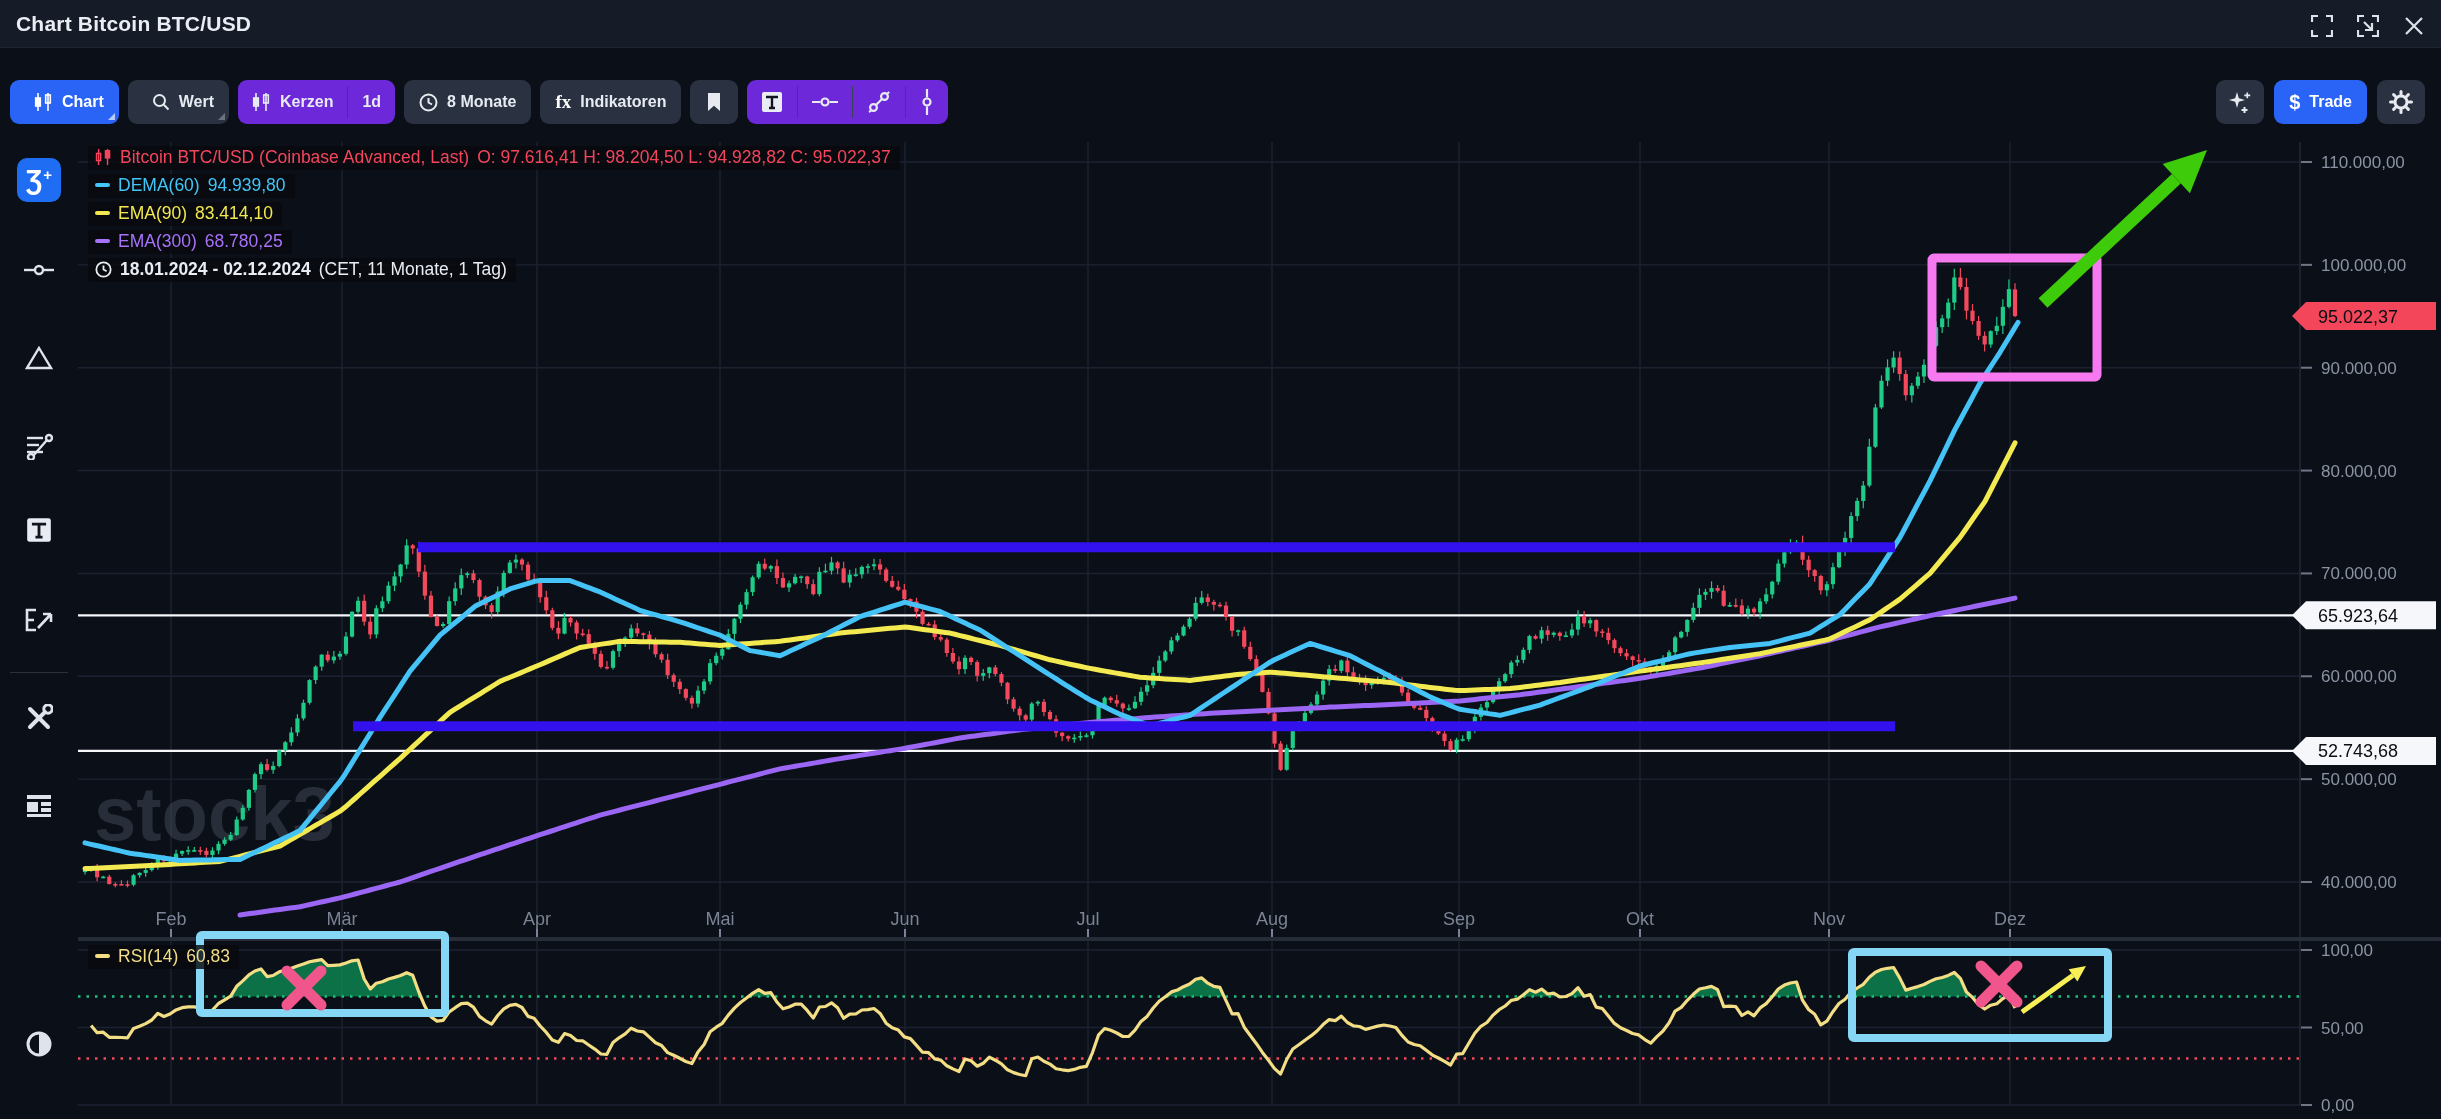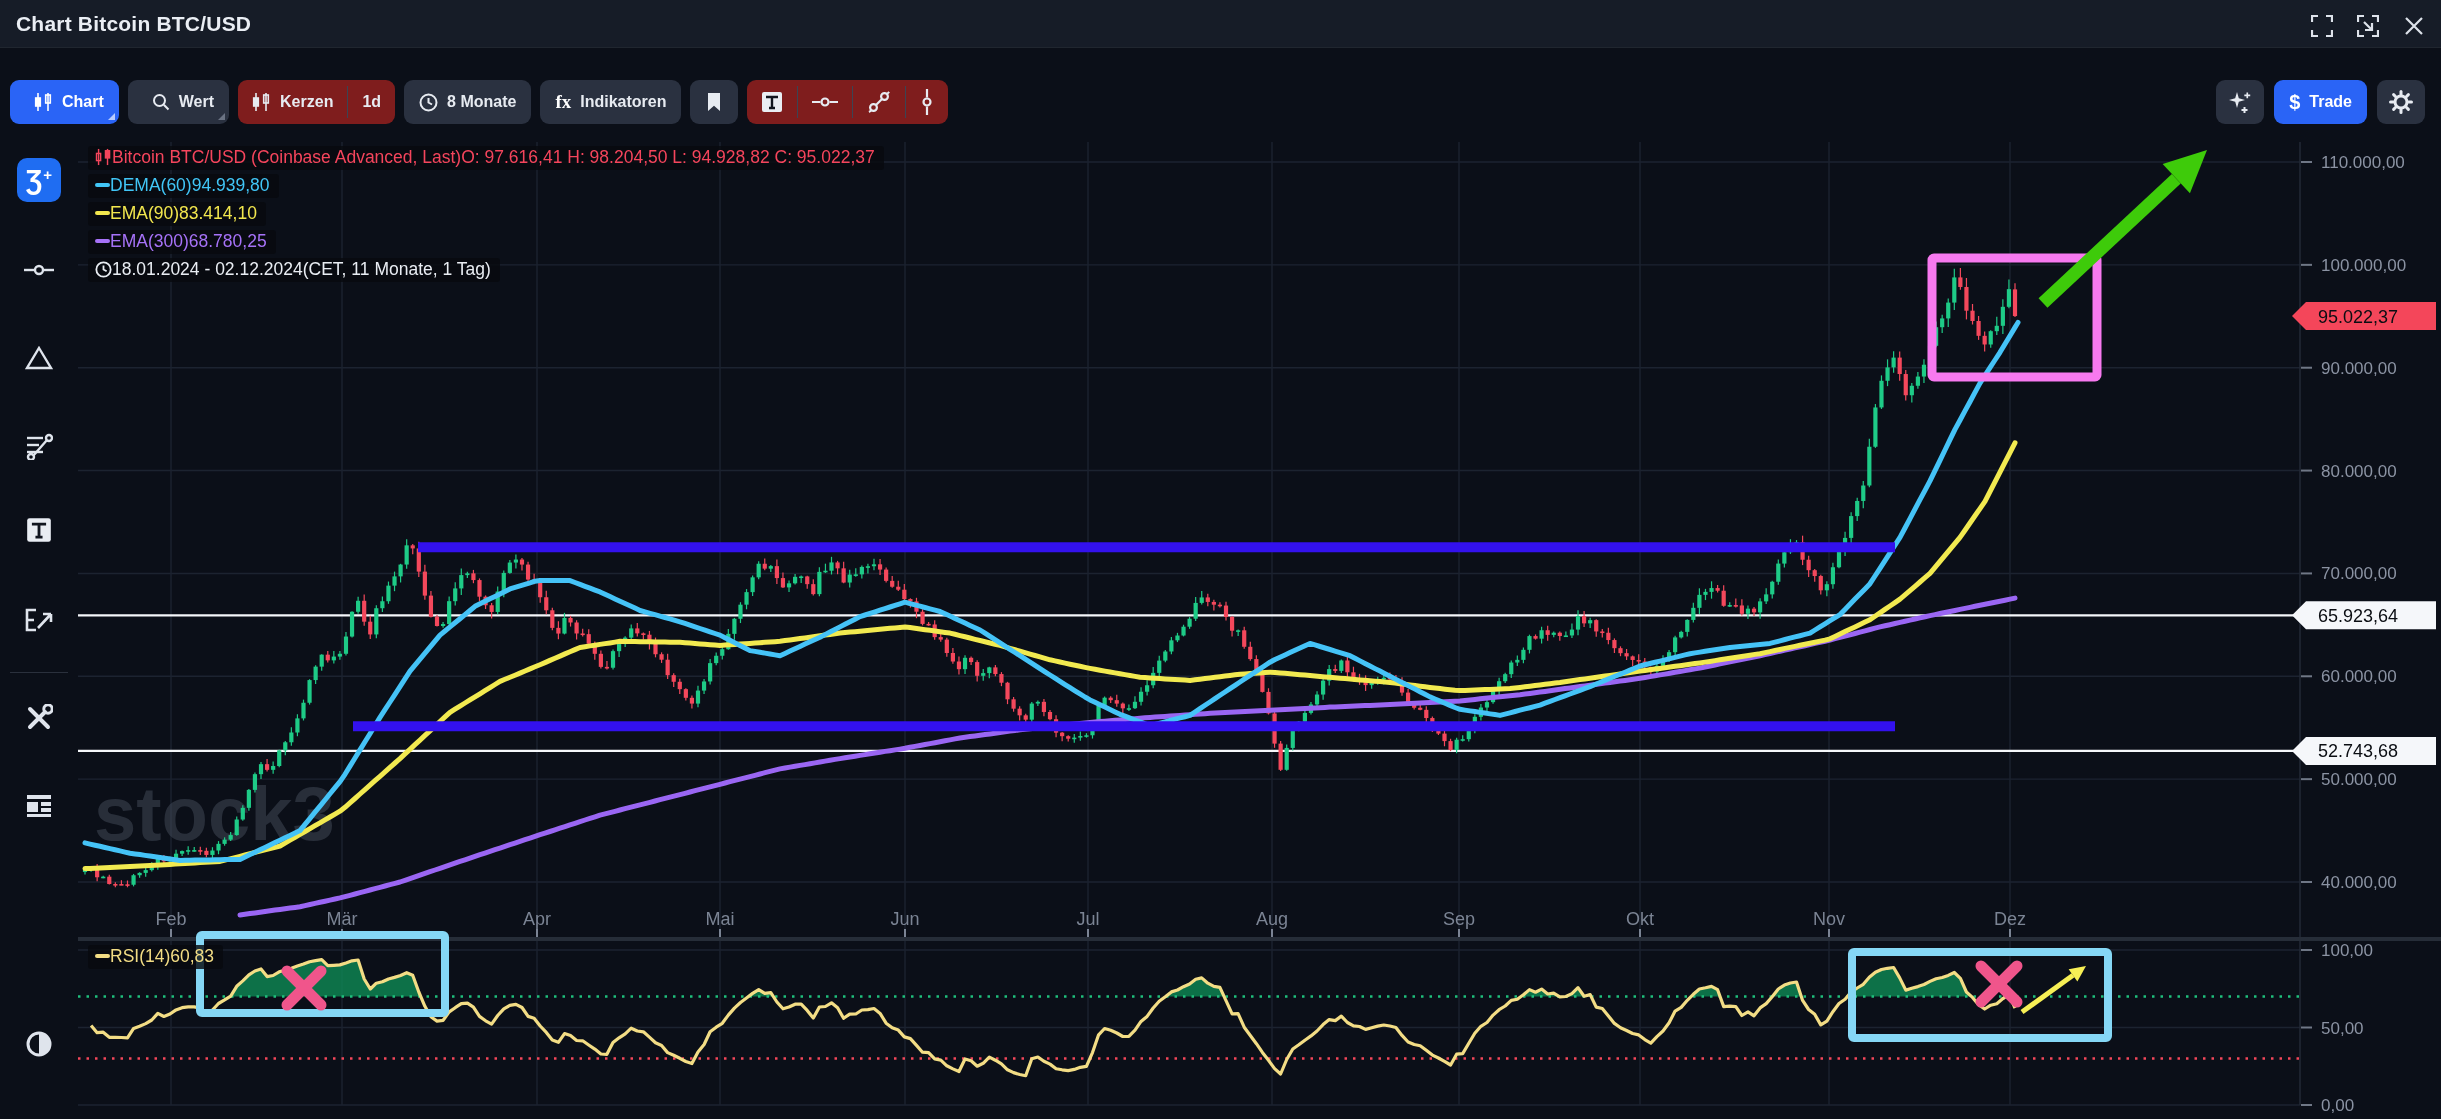--- a/index.html
+++ b/index.html
@@ -13,36 +13,36 @@
   .win-btn svg{stroke:#dde2ea;stroke-width:2.2;fill:none}
   
   .toolbar{position:absolute;left:0;top:52px;width:100%;height:88px;background:#0b0f18}
   .tb-left{position:absolute;left:10px;top:28px;display:flex;gap:9px;align-items:center}
   .tb-right{position:absolute;right:16px;top:28px;display:flex;gap:10px;align-items:center}
   .btn{position:relative;height:44px;border-radius:9px;background:#2a3140;color:#e7ebf1;font-size:16px;font-weight:700;display:flex;align-items:center;padding:12px 15px;gap:9px;cursor:pointer;white-space:nowrap}
   .btn.blue{background:#2a64f6;color:#fff}
   .btn .corner::after{content:"";position:absolute;right:4px;bottom:4px;border-left:7px solid transparent;border-bottom:7px solid #6b7383}
   .btn.blue .corner::after{border-bottom-color:#b8ccff}
   .btn svg{display:block}
-  .pill{display:flex;height:44px;border-radius:9px;background:#7f1d1d;overflow:hidden}
+  .pill{display:flex;height:44px;border-radius:9px;background:#6d28d9;overflow:hidden}
   .pill .seg{display:flex;align-items:center;gap:9px;padding:0 14px;color:#e7ebf1;font-size:16px;font-weight:700;cursor:pointer}
   .pill .sep{width:1px;background:#3c4453;margin:6px 0}
   .iconbtn{width:48px;height:44px;border-radius:9px;background:#2a3140;display:flex;align-items:center;justify-content:center;cursor:pointer}
   .fx{font-family:"Liberation Serif",serif;font-weight:700;font-size:19px;color:#fff}
   
   .sidebar{position:absolute;left:0;top:140px;width:78px;height:979px;background:#0b0f18}
   .side-ic{position:absolute;left:0;width:78px;height:44px;display:flex;align-items:center;justify-content:center;cursor:pointer;color:#dfe4ec}
   .side-ic svg{stroke:#dfe4ec;fill:none;stroke-width:2.4}
   .side-div{position:absolute;left:10px;width:58px;height:1px;background:#2a303c}
   .logo{width:44px;height:44px;border-radius:10px;background:#1f6df2;color:#fff;display:flex;align-items:center;justify-content:center;font-weight:bold;font-size:27px}
   .logo sup{font-size:15px;margin-left:1px;margin-top:-12px}
   
   .legend{position:absolute;left:88px;top:146px;z-index:5}
   .lrow{display:flex;align-items:center;gap:8px;margin-bottom:5px;height:23px}
-  .chip{display:inline-flex;align-items:center;background:rgba(7,10,15,.82);border-radius:3px;padding:1px 9px 2px 7px;font-size:17.5px;cursor:pointer}
+  .chip{display:inline-flex;align-items:center;gap:8px;background:rgba(7,10,15,.82);border-radius:3px;padding:1px 9px 2px 7px;font-size:17.5px;cursor:pointer}
   .dash{width:15px;height:4px;border-radius:2px;display:inline-block}
   .rsi-legend{position:absolute;left:88px;top:944px;z-index:5}
   
   #chart-svg{position:absolute;left:0;top:140px}
   text{font-family:"Liberation Sans",sans-serif}
 </style>
 </head>
 <body>
 
 <div id="app">
@@ -1080,21 +1080,21 @@
         <span>EMA(300)</span>
         <span>68.780,25</span>
       </span>
     </div>
     <div class="lrow">
       <span class="chip" style="color:#e9edf3">
         <svg width="17" height="17" viewBox="0 0 19 19">
             <circle cx="9.5" cy="9.5" r="8" stroke="#e9edf3" stroke-width="2" fill="none"></circle>
             <path d="M9.5 5 V9.5 L13 11.5" stroke="#e9edf3" stroke-width="2" fill="none"></path>
           </svg>
-        <span style="font-weight:normal">18.01.2024 - 02.12.2024</span>
+        <span style="font-weight:bold">18.01.2024 - 02.12.2024</span>
         <span>(CET, 11 Monate, 1 Tag)</span>
       </span>
     </div>
   </div>
 
   <div class="rsi-legend">
     <span class="chip" style="color:#f3dd85">
       <span class="dash" style="background:#f3dd85"></span>
       <span>RSI(14)</span>
       <span>60,83</span>

